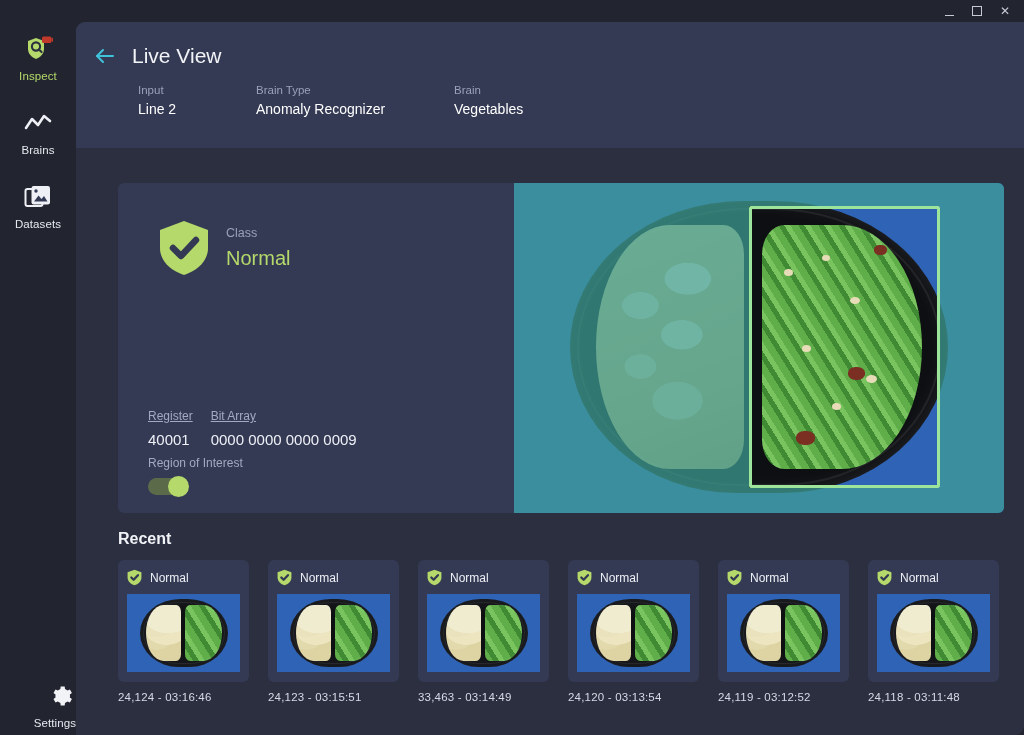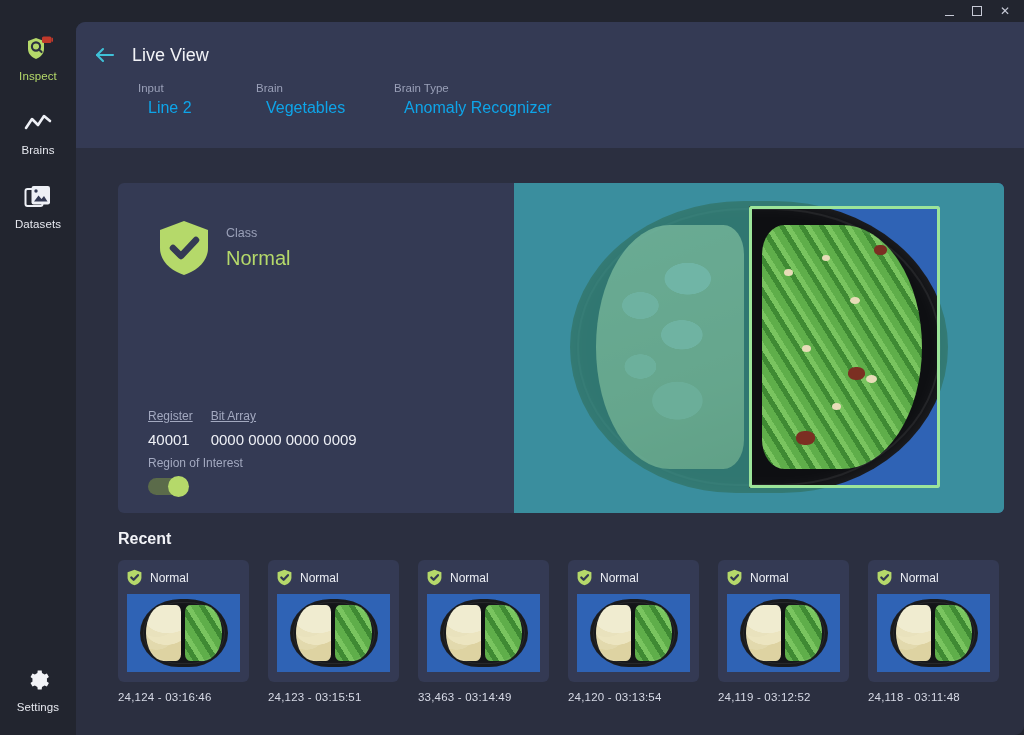--- a/index.html
+++ b/index.html
@@ -32,48 +32,48 @@
     display: flex; flex-direction: column; align-items: center;
   }
   .nav-item {
     width: 76px; padding: 10px 0 6px 0;
     display: flex; flex-direction: column; align-items: center; gap: 6px;
     cursor: default;
   }
   .nav-item .nav-label { font-size: 11.5px; color: #e6e8ef; letter-spacing: .1px; }
   .nav-item.active .nav-label { color: #b5d96a; }
   .nav-ico { width: 30px; height: 30px; position: relative; display:flex; align-items:center; justify-content:center;}
-  .nav-settings { position: absolute; bottom: 16px; }
+  .nav-settings { position: absolute; bottom: 0; align-items: flex-end; }
 
   
   .app {
     position: absolute; left: 76px; top: 22px;
     width: 948px; height: 713px;
     background: #2b2f40;
     border-top-left-radius: 9px;
     border-bottom-right-radius: 9px;
   }
   .header {
     position: absolute; left: 0; top: 0; width: 948px; height: 126px;
     background: #343a54; border-top-left-radius: 9px;
   }
   .header-top {
     display: flex; align-items: center; gap: 16px;
     padding: 22px 0 0 18px;
   }
   .back-arrow { width: 22px; height: 22px; cursor: default; }
-  .page-title { font-size: 18px; color: #f2f3f7; }
+  .page-title { font-size: 21px; color: #f2f3f7; }
 
   .meta-row { display: flex; padding: 16px 0 0 62px; }
   .meta-col { margin-right: 38px; }
   .meta-col.c0 { width: 80px; }
   .meta-col.c1 { width: 100px; }
   .meta-col.c2 { width: 160px; }
   .meta-label { font-size: 11.5px; color: #9aa0b8; margin-bottom: 5px; }
-  .meta-value { font-size: 16px; color: #0ea5e9; margin-left: 10px; }
+  .meta-value { font-size: 14px; color: #ffffff; }
 
   
   .live-card {
     position: absolute; left: 42px; top: 161px;
     width: 886px; height: 330px;
     background: #343a54; border-radius: 6px; overflow: hidden;
     display: flex;
   }
   .live-left { width: 396px; height: 330px; position: relative; }
   .shield-row { display: flex; align-items: center; gap: 16px; padding: 36px 0 0 40px; }
@@ -239,27 +239,27 @@
         </svg>
       </span>
       <span class="page-title">Live View</span>
     </div>
 
     <div class="meta-row">
       <div class="meta-col c0">
         <div class="meta-label">Input</div>
         <div class="meta-value">Line 2</div>
       </div>
+      <div class="meta-col c2">
+        <div class="meta-label">Brain Type</div>
+        <div class="meta-value">Anomaly Recognizer</div>
+      </div>
       <div class="meta-col c1">
         <div class="meta-label">Brain</div>
         <div class="meta-value">Vegetables</div>
-      </div>
-      <div class="meta-col c2">
-        <div class="meta-label">Brain Type</div>
-        <div class="meta-value">Anomaly Recognizer</div>
       </div>
     </div>
   </div>
 
   <div class="live-card">
 
     <div class="live-left">
       <div class="shield-row">
         <span class="shield-big">
           <svg width="52" height="58" viewBox="0 0 52 58">

